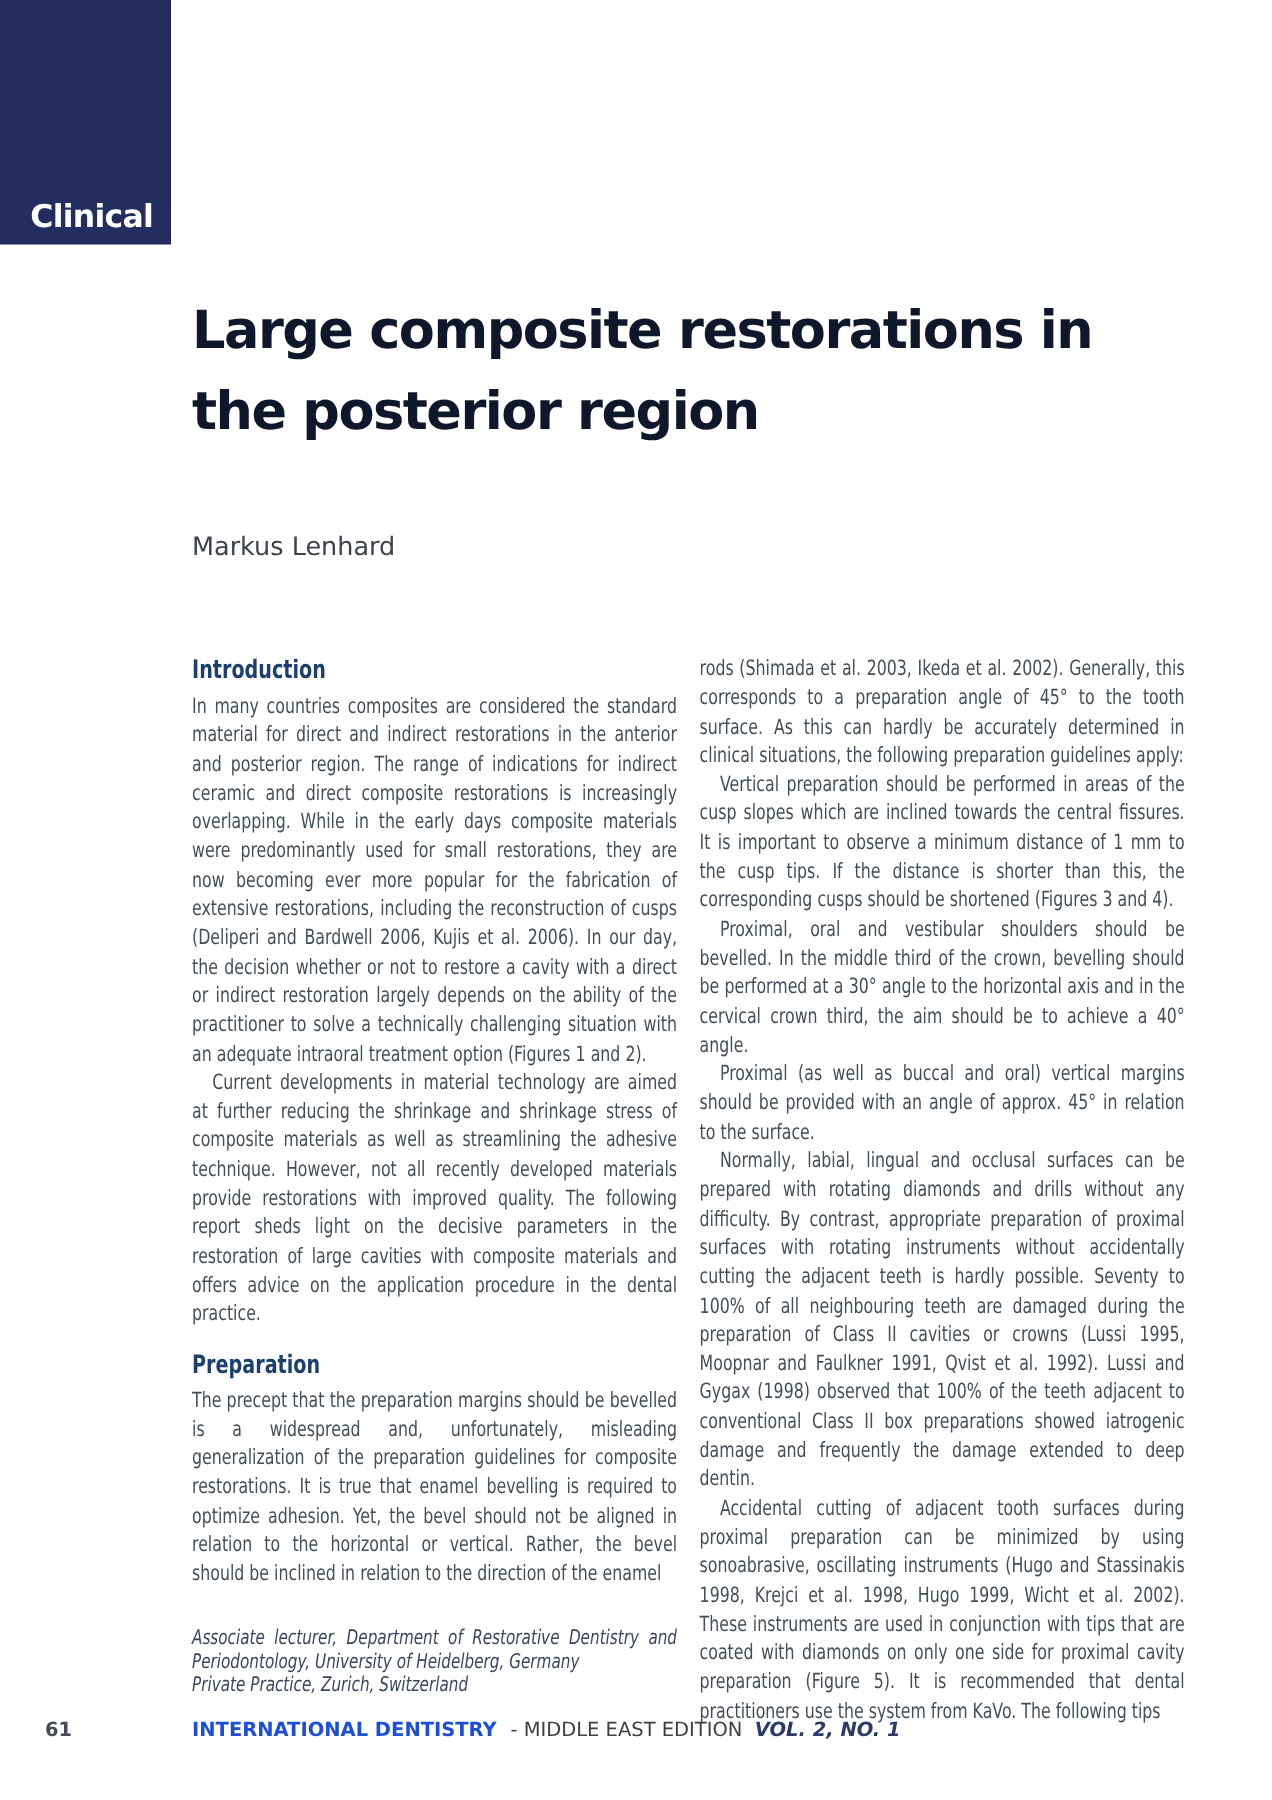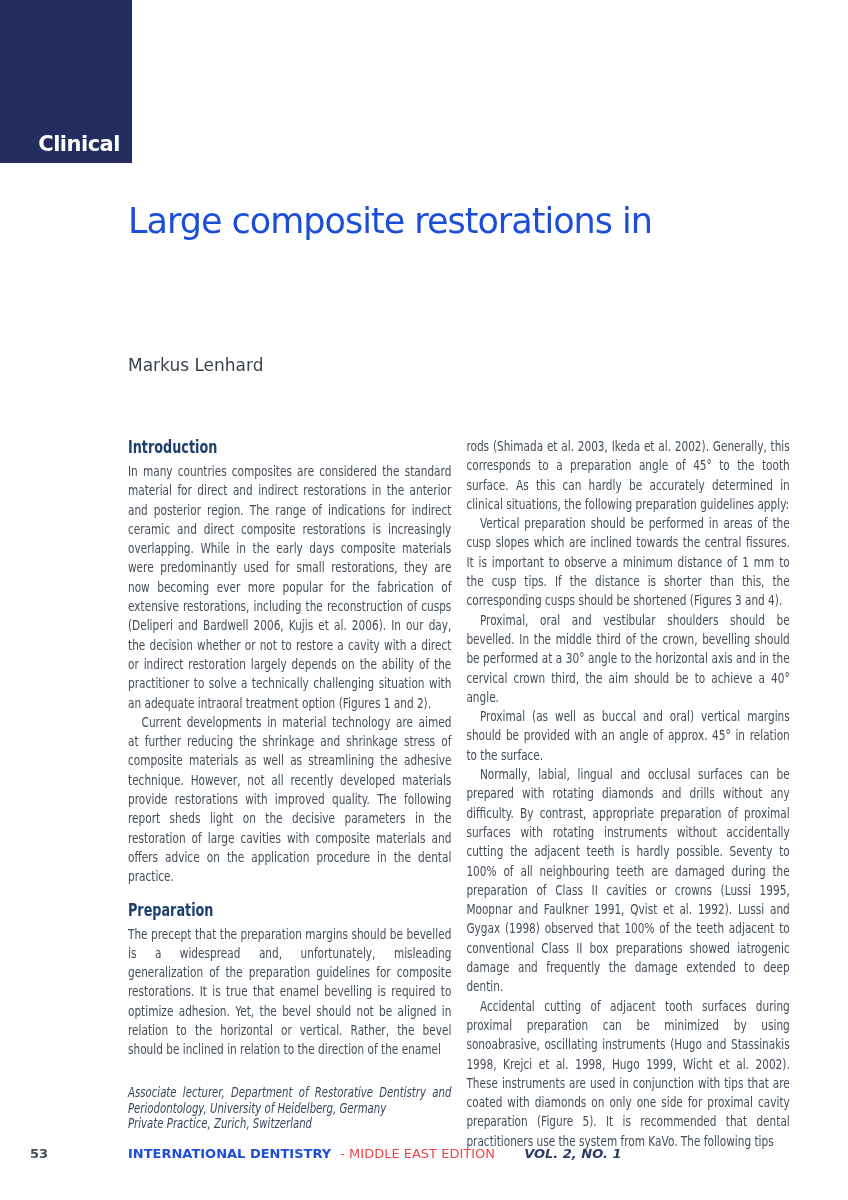--- a/index.html
+++ b/index.html
@@ -8,40 +8,40 @@
     width: 848px;
     height: 1200px;
     background: #ffffff;
     overflow: hidden;
     font-family: "DejaVu Sans", "Liberation Sans", sans-serif;
   }
   
   .banner {
     position: absolute;
     left: 0; top: 0;
-    width: 132px; height: 163px;
+    width: 114px; height: 163px;
     background: #232d5f;
     text-align: right;
   }
   .banner-label {
     position: absolute;
     right: 12px; bottom: 7px;
     color: #ffffff;
     font-size: 21px;
     font-weight: bold;
     letter-spacing: -0.5px;
   }
   
   .title {
     position: absolute;
     left: 128px; top: 194px;
     margin: 0;
-    color: #1d4ed8;
+    color: #0f172a;
     font-size: 35px;
-    font-weight: normal;
+    font-weight: bold;
     line-height: 54px;
     letter-spacing: -1px;
   }
   .title span { display: block; }
   .author {
     position: absolute;
     left: 128px; top: 355px;
     color: #3c434c;
     font-size: 17px;
   }
@@ -92,34 +92,35 @@
     line-height: 16px;
   }
   .footer .pageno {
     position: absolute;
     left: 30px; top: 0;
     color: #454c55;
     font-weight: bold;
   }
   .footer .line { position: absolute; left: 128px; top: 0; white-space: nowrap; }
   .footer .journal { color: #1d4ed8; font-weight: bold; }
-  .footer .edition { color: #ef4444; margin-left: 5px; }
-  .footer .volume { color: #2c3a66; font-weight: bold; font-style: italic; margin-left: 25px; }
+  .footer .edition { color: #404040; margin-left: 5px; }
+  .footer .volume { color: #2c3a66; font-weight: bold; font-style: italic; margin-left: 4px; }
 </style>
 </head>
 <body>
 
 <div class="page">
 
   <div class="banner">
     <span class="banner-label">Clinical</span>
   </div>
 
   <h1 class="title">
     <span>Large composite restorations in</span>
+    <span>the posterior region</span>
   </h1>
 
   <div class="author">Markus Lenhard</div>
 
   <div class="columns">
 
     <div class="col">
       <h2>Introduction</h2>
       <p>In many countries composites are considered the standard material for direct and indirect restorations in the anterior and posterior region. The range of indications for indirect ceramic and direct composite restorations is increasingly overlapping. While in the early days composite materials were predominantly used for small restorations, they are now becoming ever more popular for the fabrication of extensive restorations, including the reconstruction of cusps (Deliperi and Bardwell 2006, Kujis et al. 2006). In our day, the decision whether or not to restore a cavity with a direct or indirect restoration largely depends on the ability of the practitioner to solve a technically challenging situation with an adequate intraoral treatment option (Figures 1 and 2).</p>
       <p class="indent">Current developments in material technology are aimed at further reducing the shrinkage and shrinkage stress of composite materials as well as streamlining the adhesive technique. However, not all recently developed materials provide restorations with improved quality. The following report sheds light on the decisive parameters in the restoration of large cavities with composite materials and offers advice on the application procedure in the dental practice.</p>
@@ -136,21 +137,21 @@
       <p class="indent">Vertical preparation should be performed in areas of the cusp slopes which are inclined towards the central fissures. It is important to observe a minimum distance of 1 mm to the cusp tips. If the distance is shorter than this, the corresponding cusps should be shortened (Figures 3 and 4).</p>
       <p class="indent">Proximal, oral and vestibular shoulders should be bevelled. In the middle third of the crown, bevelling should be performed at a 30° angle to the horizontal axis and in the cervical crown third, the aim should be to achieve a 40° angle.</p>
       <p class="indent">Proximal (as well as buccal and oral) vertical margins should be provided with an angle of approx. 45° in relation to the surface.</p>
       <p class="indent">Normally, labial, lingual and occlusal surfaces can be prepared with rotating diamonds and drills without any difficulty. By contrast, appropriate preparation of proximal surfaces with rotating instruments without accidentally cutting the adjacent teeth is hardly possible. Seventy to 100% of all neighbouring teeth are damaged during the preparation of Class II cavities or crowns (Lussi 1995, Moopnar and Faulkner 1991, Qvist et al. 1992). Lussi and Gygax (1998) observed that 100% of the teeth adjacent to conventional Class II box preparations showed iatrogenic damage and frequently the damage extended to deep dentin.</p>
       <p class="indent">Accidental cutting of adjacent tooth surfaces during proximal preparation can be minimized by using sonoabrasive, oscillating instruments (Hugo and Stassinakis 1998, Krejci et al. 1998, Hugo 1999, Wicht et al. 2002). These instruments are used in conjunction with tips that are coated with diamonds on only one side for proximal cavity preparation (Figure 5). It is recommended that dental practitioners use the system from KaVo. The following tips</p>
     </div>
 
   </div>
 
   <div class="footer">
-    <span class="pageno">53</span>
+    <span class="pageno">61</span>
     <span class="line">
       <span class="journal">INTERNATIONAL DENTISTRY</span>
       <span class="edition">- MIDDLE EAST EDITION</span>
       <span class="volume">VOL. 2, NO. 1</span>
     </span>
   </div>
 
 </div>
 
 </body></html>

